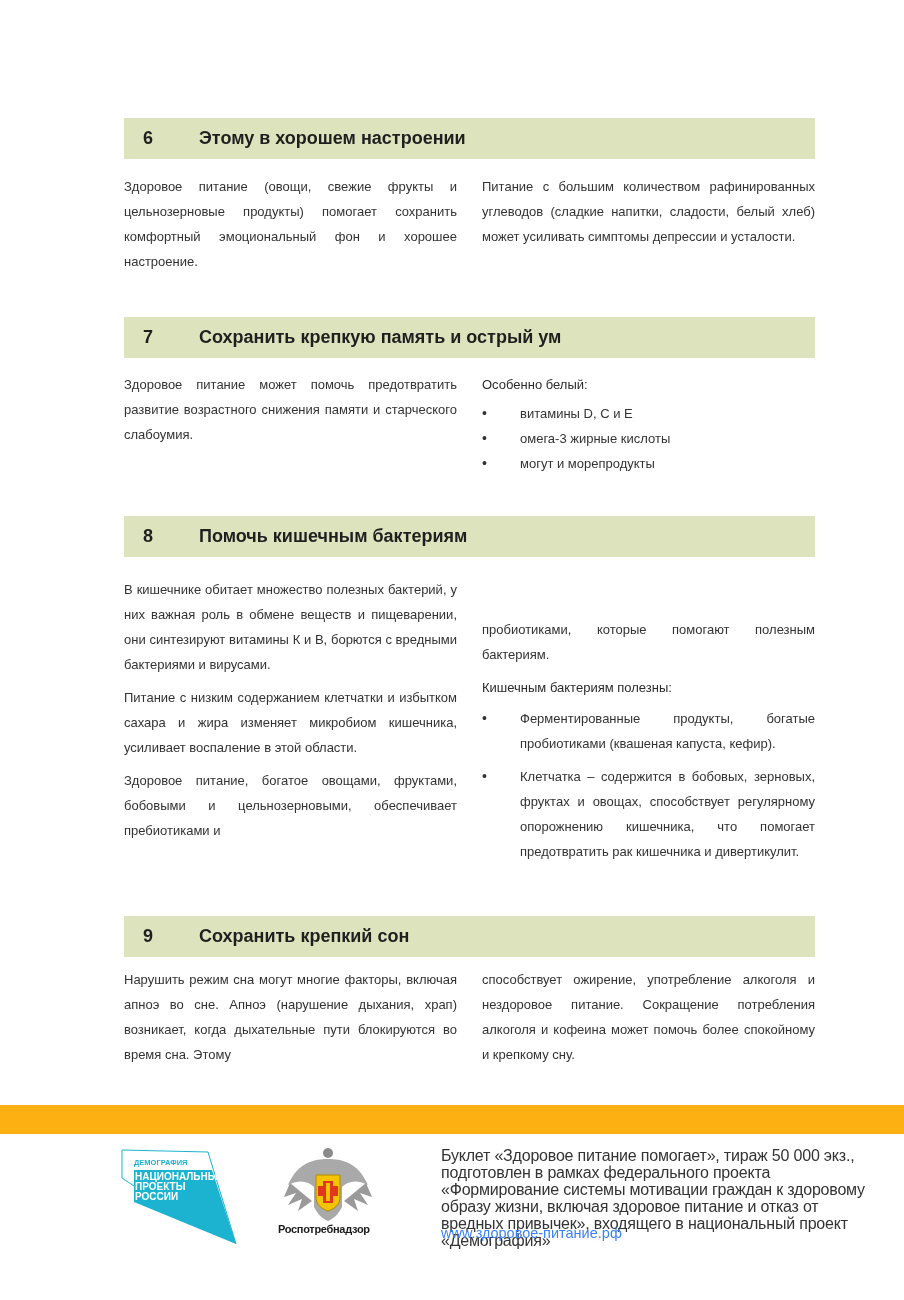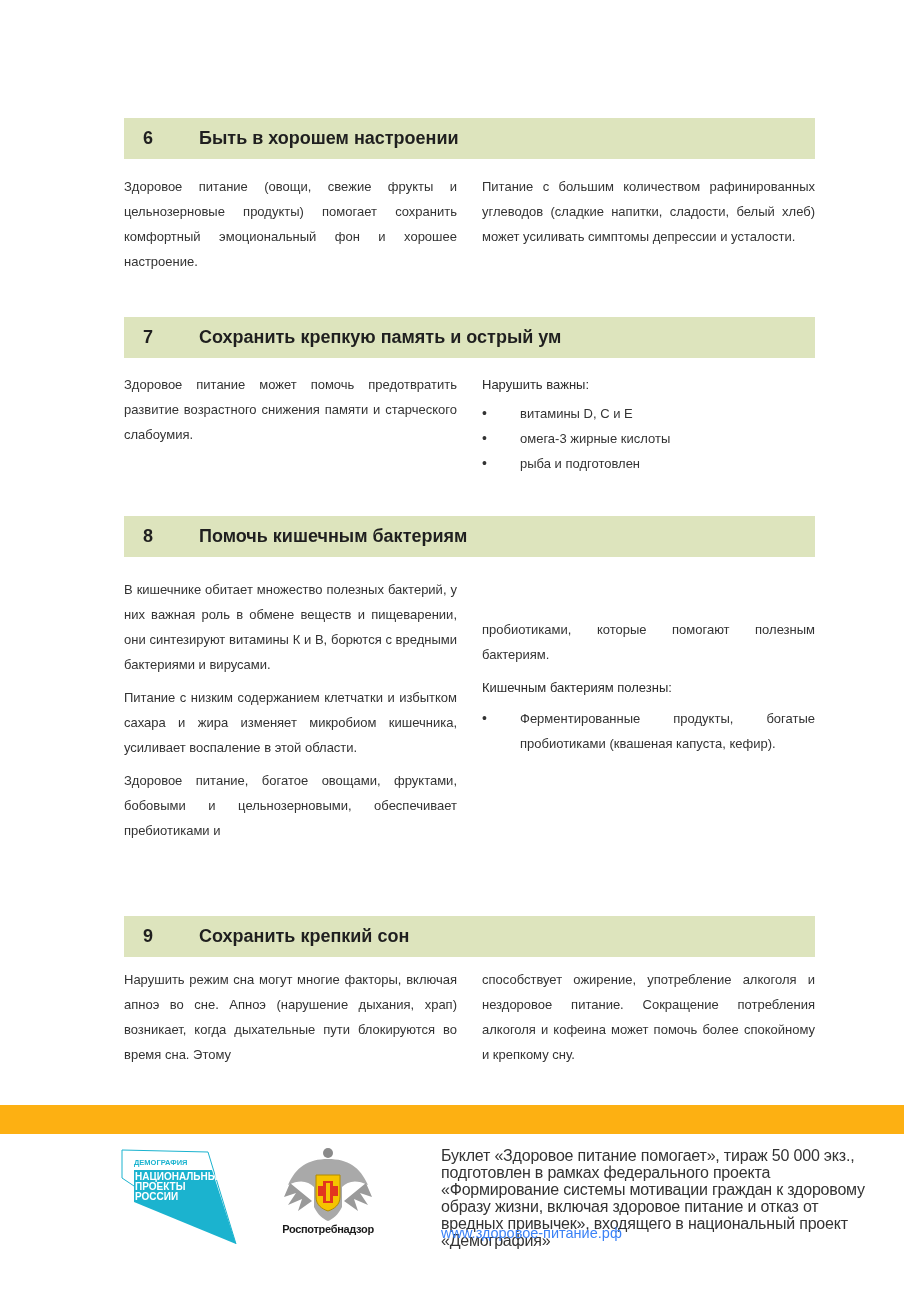--- a/index.html
+++ b/index.html
@@ -22,70 +22,71 @@
   .subhead { font-weight: normal; color: #2b2b2b; margin-bottom: 4px; }
 
   ul.bul { list-style: none; }
   ul.bul li { position: relative; padding-left: 38px; }
   ul.bul li::before { content: "•"; position: absolute; left: 0; top: 0; font-size: 14px; }
   ul.bul.spaced li { margin-bottom: 8px; text-align: justify; }
 
   .orange-bar { position: absolute; left: 0; top: 1105px; width: 904px; height: 29px; background: #fdb012; }
 
   .logo-np { position: absolute; left: 120px; top: 1148px; width: 120px; height: 98px; }
-  .logo-rpn { position: absolute; left: 278px; top: 1145px; width: 100px; height: 95px; text-align: center; }
+  .logo-rpn { position: absolute; left: 278px; top: 1145px; width: 100px; height: 95px; }
   .rpn-label { position: absolute; left: 0; top: 78px; width: 100px; font-size: 11px; font-weight: bold; color: #1a1a1a; letter-spacing: -0.3px; }
 
   .footer-text { position: absolute; left: 441px; top: 1147px; width: 440px; font-size: 16px; line-height: 17px; color: #333; letter-spacing: -0.2px; }
   .footer-url { position: absolute; left: 441px; top: 1225px; font-size: 14.5px; color: #3b82f6; }
 </style>
 </head>
 <body>
 
 <div class="section-header" style="top:118px;">
   <span class="section-num">6</span>
-  <span class="section-title">Быть в хорошем настроении</span>
+  <span class="section-title">Этому в хорошем настроении</span>
 </div>
 <div class="col left just" style="top:174px;">
   <p>Здоровое питание (овощи, свежие фрукты и цельнозерновые продукты) помогает сохранить комфортный эмоциональный фон и хорошее настроение.</p>
 </div>
 <div class="col right just" style="top:174px;">
   <p>Питание с большим количеством рафинированных углеводов (сладкие напитки, сладости, белый хлеб) может усиливать симптомы депрессии и усталости.</p>
 </div>
 
 <div class="section-header" style="top:317px;">
   <span class="section-num">7</span>
   <span class="section-title">Сохранить крепкую память и острый ум</span>
 </div>
 <div class="col left just" style="top:372px;">
   <p>Здоровое питание может помочь предотвратить развитие возрастного снижения памяти и старческого слабоумия.</p>
 </div>
 <div class="col right" style="top:372px;">
-  <p class="subhead">Нарушить важны:</p>
+  <p class="subhead">Особенно белый:</p>
   <ul class="bul">
     <li>витамины D, C и E</li>
     <li>омега-3 жирные кислоты</li>
-    <li>рыба и подготовлен</li>
+    <li>могут и морепродукты</li>
   </ul>
 </div>
 
 <div class="section-header" style="top:516px;">
   <span class="section-num">8</span>
   <span class="section-title">Помочь кишечным бактериям</span>
 </div>
 <div class="col left just" style="top:577px;">
   <p class="para">В кишечнике обитает множество полезных бактерий, у них важная роль в обмене веществ и пищеварении, они синтезируют витамины К и В, борются с вредными бактериями и вирусами.</p>
   <p class="para">Питание с низким содержанием клетчатки и избытком сахара и жира изменяет микробиом кишечника, усиливает воспаление в этой области.</p>
   <p class="para">Здоровое питание, богатое овощами, фруктами, бобовыми и цельнозерновыми, обеспечивает пребиотиками и</p>
 </div>
 <div class="col right" style="top:577px;margin-top:40px;">
   <p class="para just">пробиотиками, которые помогают полезным бактериям.</p>
   <p class="subhead" style="margin-bottom:6px;">Кишечным бактериям полезны:</p>
   <ul class="bul spaced">
     <li>Ферментированные продукты, богатые пробиотиками (квашеная капуста, кефир).</li>
+    <li>Клетчатка – содержится в бобовых, зерновых, фруктах и овощах, способствует регулярному опорожнению кишечника, что помогает предотвратить рак кишечника и дивертикулит.</li>
   </ul>
 </div>
 
 <div class="section-header" style="top:916px;">
   <span class="section-num">9</span>
   <span class="section-title">Сохранить крепкий сон</span>
 </div>
 <div class="col left just" style="top:967px;">
   <p>Нарушить режим сна могут многие факторы, включая апноэ во сне. Апноэ (нарушение дыхания, храп) возникает, когда дыхательные пути блокируются во время сна. Этому</p>
 </div>

